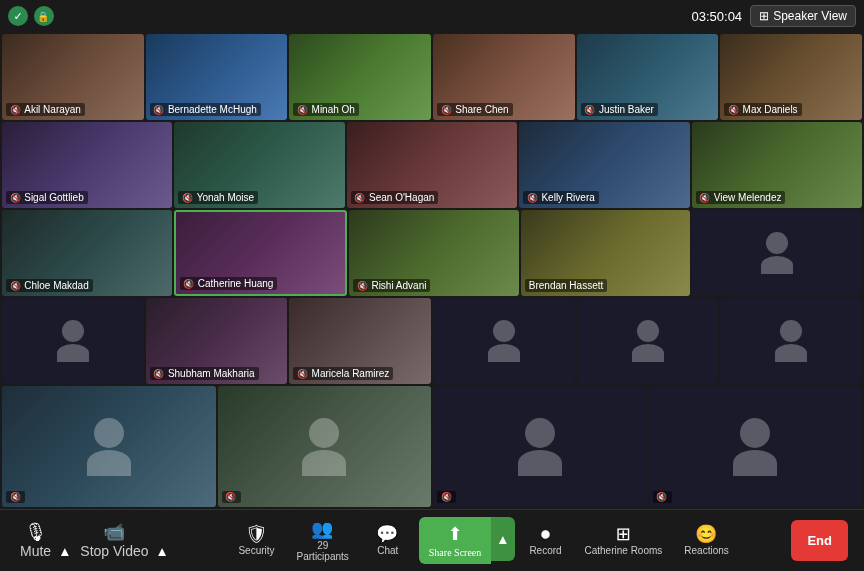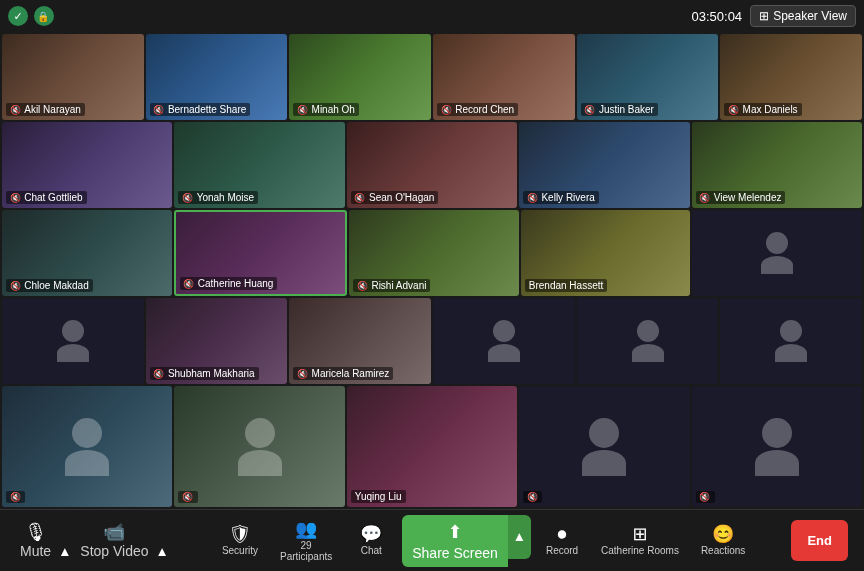--- a/index.html
+++ b/index.html
@@ -240,21 +240,21 @@
       gap: 2px;
       background: #4CAF50;
       border: none;
       border-radius: 6px 0 0 6px;
       color: white;
       cursor: pointer;
       padding: 6px 10px;
       min-width: 70px;
     }
     .share-btn .icon { font-size: 18px; }
-    .share-btn .label { font-size: 14px; white-space: nowrap; }
+    .share-btn .label { font-size: 10px; white-space: nowrap; font-family: Liberation Serif, serif; }
 
     .share-arrow {
       background: #3d9140;
       border: none;
       border-radius: 0 6px 6px 0;
       color: white;
       cursor: pointer;
       padding: 0 5px;
       height: 44px;
       display: flex;
@@ -324,54 +324,54 @@
     <div class="grid-row">
       <div class="video-cell bg-1">
         <div class="participant-name">
           <span class="mute-icon">🔇</span>
           <span>Akil Narayan</span>
         </div>
       </div>
       <div class="video-cell bg-2">
         <div class="participant-name">
           <span class="mute-icon">🔇</span>
-          <span>Bernadette Share</span>
+          <span>Bernadette McHugh</span>
         </div>
       </div>
       <div class="video-cell bg-3">
         <div class="participant-name">
           <span class="mute-icon">🔇</span>
           <span>Minah Oh</span>
         </div>
       </div>
       <div class="video-cell bg-4">
         <div class="participant-name">
           <span class="mute-icon">🔇</span>
-          <span>Record Chen</span>
+          <span>Share Chen</span>
         </div>
       </div>
       <div class="video-cell bg-5">
         <div class="participant-name">
           <span class="mute-icon">🔇</span>
           <span>Justin Baker</span>
         </div>
       </div>
       <div class="video-cell bg-6">
         <div class="participant-name">
           <span class="mute-icon">🔇</span>
           <span>Max Daniels</span>
         </div>
       </div>
     </div>
 
     <div class="grid-row">
       <div class="video-cell bg-7">
         <div class="participant-name">
           <span class="mute-icon">🔇</span>
-          <span>Chat Gottlieb</span>
+          <span>Sigal Gottlieb</span>
         </div>
       </div>
       <div class="video-cell bg-8">
         <div class="participant-name">
           <span class="mute-icon">🔇</span>
           <span>Yonah Moise</span>
         </div>
       </div>
       <div class="video-cell bg-9">
         <div class="participant-name">
@@ -474,25 +474,20 @@
           <span class="mute-icon">🔇</span>
         </div>
       </div>
       <div class="video-cell large-cell bg-21">
         <div class="person">
           <div class="person-head" style="width:30px;height:30px;"></div>
             <div class="person-body" style="width:44px;height:26px;"></div>
         </div>
         <div class="participant-name">
           <span class="mute-icon">🔇</span>
-        </div>
-      </div>
-      <div class="video-cell large-cell bg-22">
-        <div class="participant-name">
-          <span>Yuqing Liu</span>
         </div>
       </div>
       <div class="video-cell large-cell bg-dark">
         <div class="person">
           <div class="person-head" style="width:30px;height:30px;"></div>
             <div class="person-body" style="width:44px;height:26px;"></div>
         </div>
         <div class="participant-name">
           <span class="mute-icon">🔇</span>
         </div>

